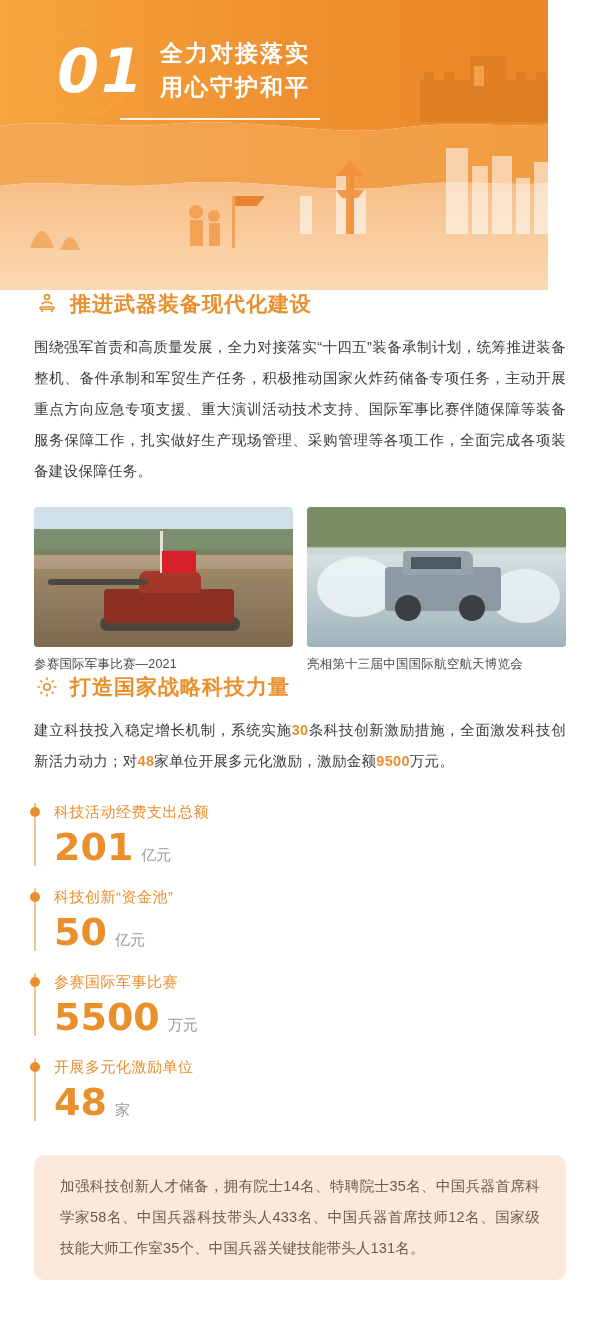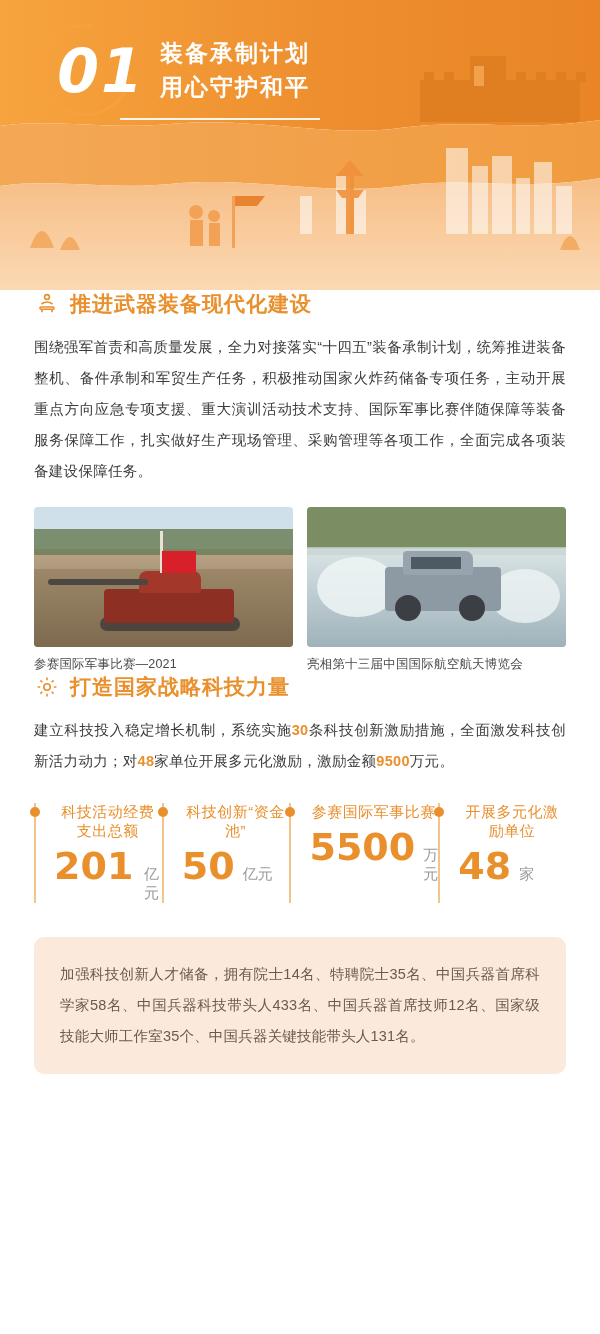--- a/index.html
+++ b/index.html
@@ -7,21 +7,21 @@
     width: 600px; height: 1334px;
     font-family: "Liberation Sans", sans-serif;
     background: #ffffff;
     overflow: hidden;
   }
   .page { position: relative; width: 600px; height: 1334px; background:#fff; }
 
   
   .banner {
     position: relative;
-    width: 600px; height: 290px;
+    width: 548px; height: 290px;
     overflow: hidden;
   }
   .banner-wave {
     position: absolute; left: 0; top: 0; width: 600px; height: 290px;
   }
   .badge-num {
     position: absolute;
     left: 46px; top: 32px;
     width: 110px; height: 78px;
     display: flex; align-items: center; justify-content: center;
@@ -123,23 +123,22 @@
   .ph-veh .veh-body { position:absolute; left:78px; bottom:36px; width:116px; height:44px; background:#8e9aa3; border-radius:4px;}
   .ph-veh .veh-cab { position:absolute; left:96px; bottom:72px; width:70px; height:24px; background:#98a4ad; border-radius:4px 8px 3px 3px;}
   .ph-veh .veh-win { position:absolute; left:104px; bottom:78px; width:50px; height:12px; background:#4d5a63;}
   .ph-veh .wheel1 { position:absolute; left:88px; bottom:26px; width:26px; height:26px; background:#3b3f43; border-radius:50%;}
   .ph-veh .wheel2 { position:absolute; left:152px; bottom:26px; width:26px; height:26px; background:#3b3f43; border-radius:50%;}
 
   
   .stats {
     margin: 26px 34px 0 34px;
     display: grid;
-    grid-template-columns: 1fr 1fr 1fr 1fr;
+    grid-template-columns: 1fr;
     row-gap: 22px;
-    text-align: center;
   }
   .stat {
     padding-left: 18px;
     position: relative;
     border-left: 2px solid #F3C48A;
   }
   .stat .dot {
     position: absolute; left: -6px; top: 4px;
     width: 10px; height: 10px; border-radius: 50%;
     background: #E98F2C;
@@ -155,21 +154,21 @@
     font-family: "DejaVu Sans", sans-serif;
     line-height: 1;
   }
   .stat .st-unit { font-size: 15px; color: #9a9a9a; }
 
   
   .note-card {
     margin: 34px 34px 0 34px;
     background: #FBEADB;
     border-radius: 10px;
-    padding: 22px 26px;
+    padding: 16px 26px;
   }
   .note-card p {
     font-size: 14.5px;
     line-height: 31px;
     color: #6b5a4a;
     letter-spacing: .2px;
     text-align: justify;
   }
 </style>
 </head>
@@ -245,21 +244,21 @@
         <path d="M60,250 q10,-26 20,0 Z"></path>
         <path d="M560,250 q10,-28 20,0 Z"></path>
       </g>
     </svg>
 
     <div class="badge-ring"></div>
     <div class="badge-num">
       <span>01</span>
     </div>
     <div class="title-lines">
-      <div>装备承制计划</div>
+      <div>全力对接落实</div>
       <div>用心守护和平</div>
     </div>
     <div class="title-underline"></div>
   </div>
 
   <div style="">
     <div class="section-head">
       <span class="sh-icon">
         <svg width="24" height="24" viewBox="0 0 24 24" fill="none" stroke="#E98F2C" stroke-width="1.6">
           <circle cx="12" cy="5" r="2.4"></circle>

